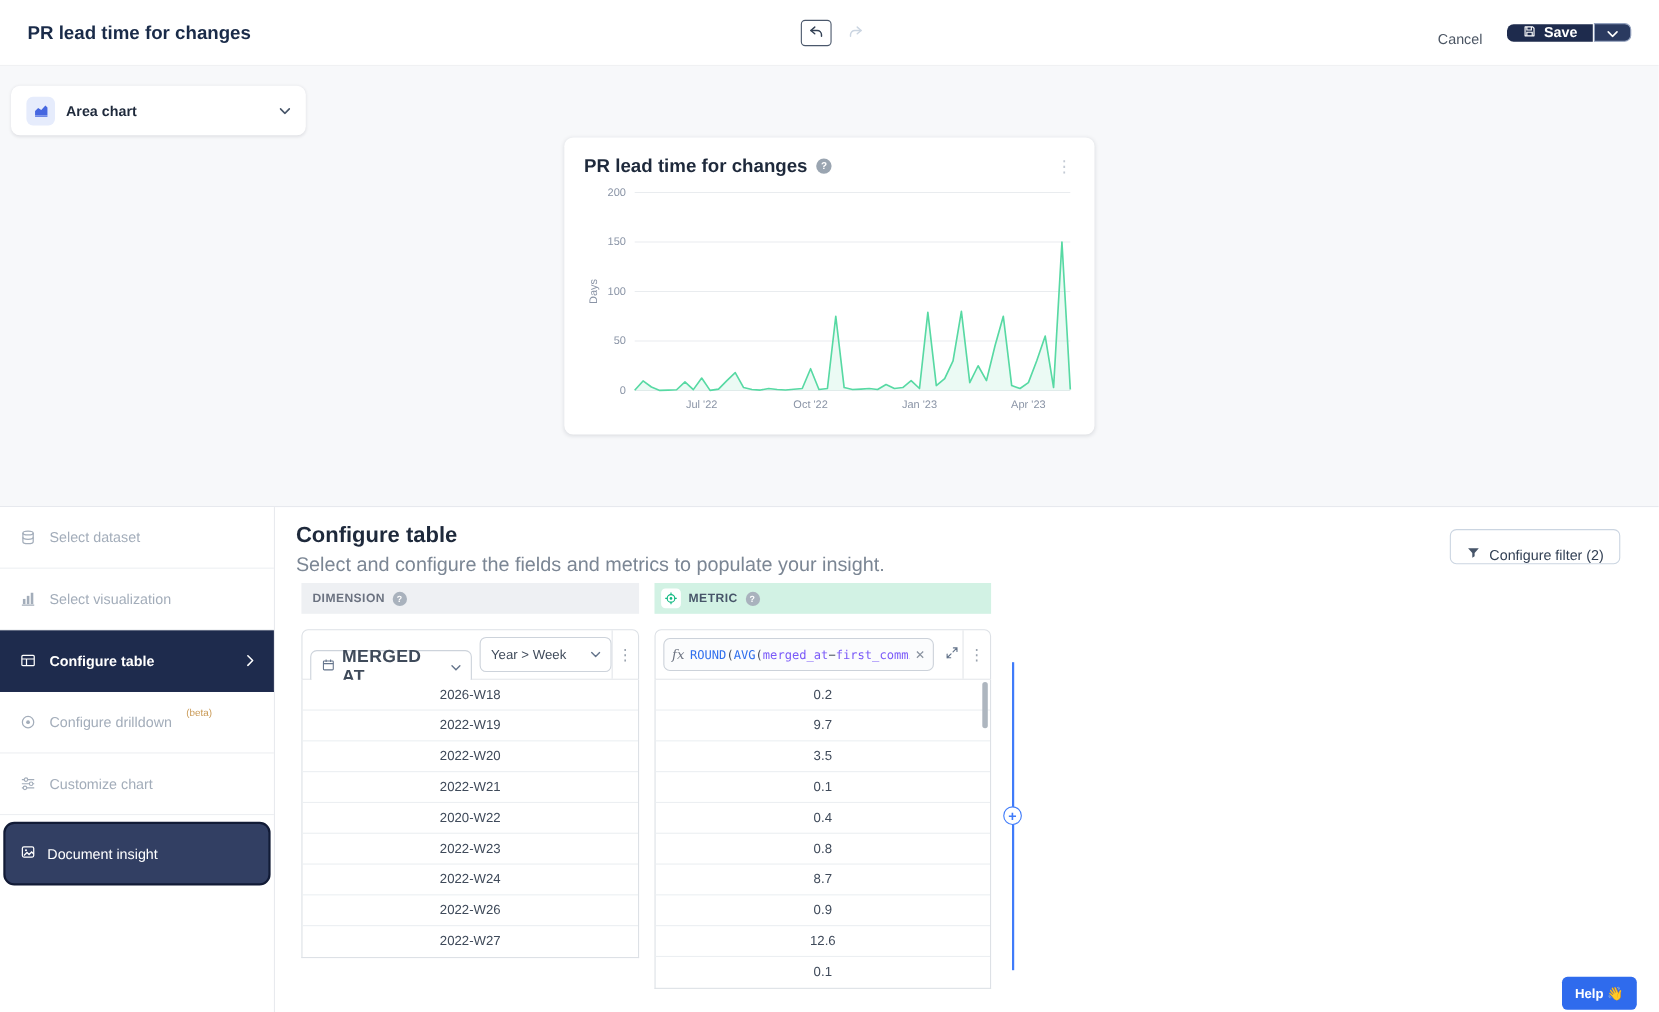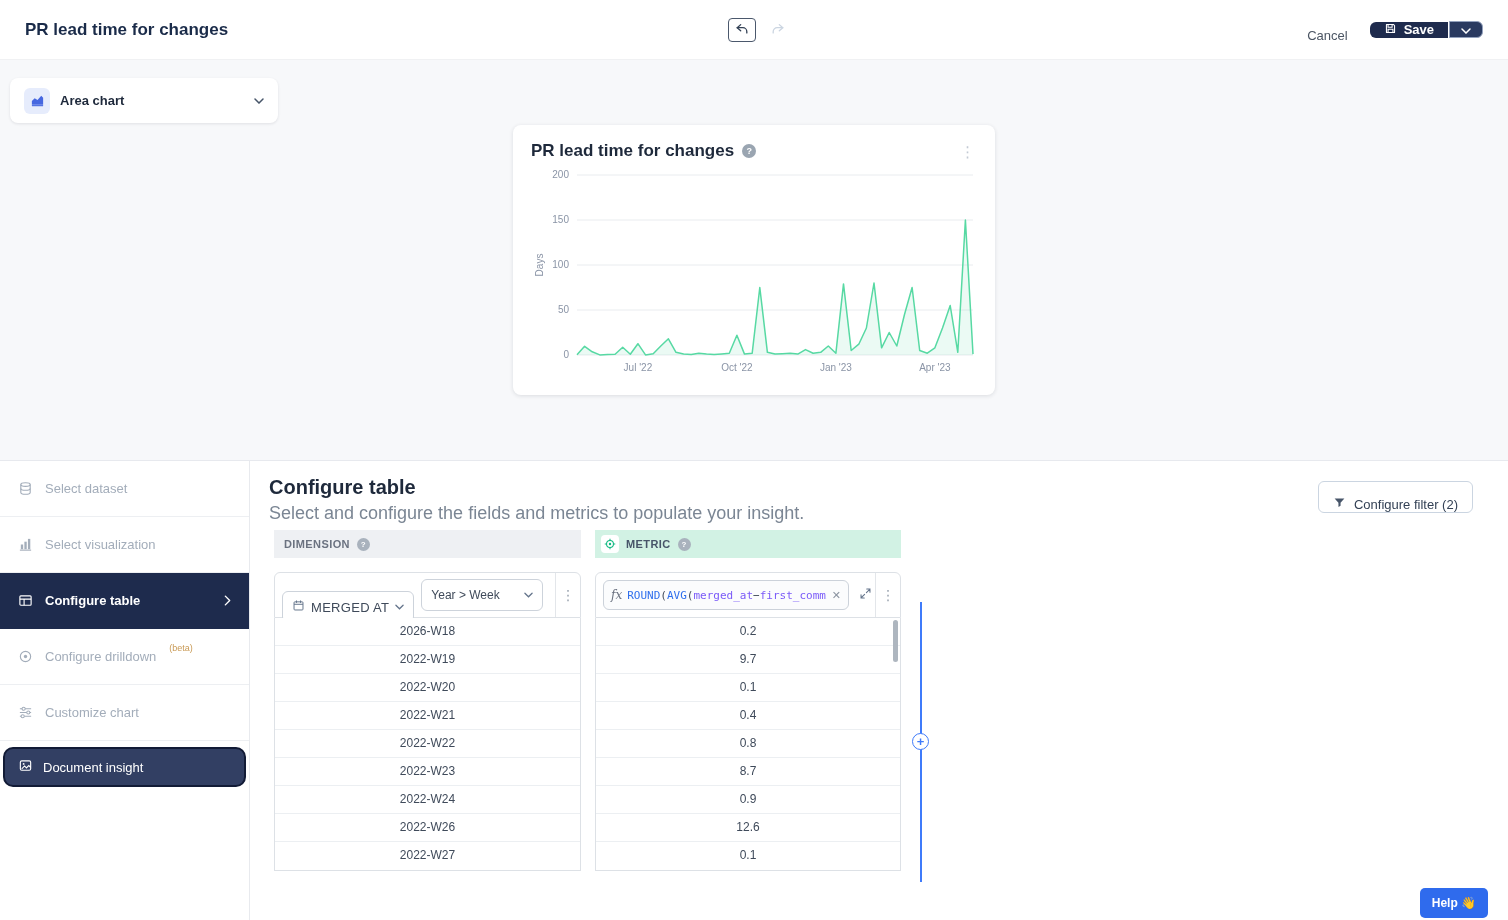--- a/index.html
+++ b/index.html
@@ -67,21 +67,21 @@
   .sidebar { position: absolute; left: 0; top: 0; bottom: 0; width: 250px; border-right: 1px solid #e8eaee; background: #fff; }
   .side-item {
     height: 56px; display: flex; align-items: center; gap: 12px; padding: 0 18px;
     border-bottom: 1px solid #edeff2; font-size: 13px; color: #a3adba; cursor: pointer;
   }
   .side-item .s-icon { display: grid; place-items: center; color: inherit; }
   .side-item.active { background: #1e2b4d; color: #fff; font-weight: 600; border-bottom: 1px solid #1e2b4d; }
   .side-item .chev { margin-left: auto; display: grid; place-items: center; }
   .beta-tag { font-size: 9px; color: #c99a56; vertical-align: super; margin-left: 1px; align-self: flex-start; padding-top: 14px; }
   .doc-insight-btn {
-    margin: 6px 3px 0 3px; width: calc(100% - 6px); height: 40px; border-radius: 10px;
+    margin: 6px 3px 0 3px; width: calc(100% - 6px); height: 58px; border-radius: 10px;
     background: #323f63; border: 2px solid #121b36; color: #fff;
     display: flex; align-items: center; gap: 10px; padding: 0 13px; font-size: 13px;
   }
 
   
   .config { position: absolute; left: 250px; right: 0; top: 0; bottom: 0; }
   .config-title { position: absolute; left: 19px; top: 15px; font-size: 20px; font-weight: 700; color: #1e293b; }
   .config-sub { position: absolute; left: 19px; top: 42px; font-size: 18px; color: #7b8694; }
   .filter-btn {
     position: absolute; right: 35px; top: 20px; height: 32px; padding: 0 14px;
@@ -104,21 +104,21 @@
   }
 
   .controls-row {
     margin-top: 14px; height: 46px; border: 1px solid #dde1e6; border-radius: 6px 6px 0 0;
     display: flex; align-items: center; background: #fff; padding-left: 7px;
   }
   .select-pill {
     height: 32px; border: 1px solid #cdd3db; border-radius: 6px; background: #fff;
     display: flex; align-items: center; gap: 6px; padding: 0 9px; color: #3f4a5a; cursor: pointer;
   }
-  .select-pill.field { font-size: 13px; font-weight: 400; letter-spacing: .3px; margin-right: 7px; margin-top: 24px; }
+  .select-pill.field { font-size: 16px; font-weight: 700; letter-spacing: .3px; margin-right: 7px; margin-top: 24px; }
   .select-pill.gran { font-size: 12px; width: 122px; justify-content: space-between; }
   .pill-caret { color: #64748b; display: grid; place-items: center; }
   .kebab-cell {
     margin-left: auto; width: 25px; height: 100%; border-left: 1px solid #e3e6ea;
     display: grid; place-items: center; color: #9aa3af; font-size: 14px; cursor: pointer;
   }
   .formula-chip {
     height: 30px; flex: 1; display: flex; align-items: center; gap: 5px;
     border: 1px solid #ccd2da; border-radius: 6px; background: #fbfcfd;
     padding: 0 7px; overflow: hidden; white-space: nowrap; margin-right: 6px; cursor: text;
@@ -362,21 +362,21 @@
         </div>
         <span class="kebab-cell">⋮</span>
       </div>
 
       <div class="data-table">
         <div>
             <div class="cell">2026-W18</div>
             <div class="cell">2022-W19</div>
             <div class="cell">2022-W20</div>
             <div class="cell">2022-W21</div>
-            <div class="cell">2022-W22</div>
+            <div class="cell">2020-W22</div>
             <div class="cell">2022-W23</div>
             <div class="cell">2022-W24</div>
             <div class="cell">2022-W26</div>
             <div class="cell">2022-W27</div>
           </div>
       </div>
     </section>
 
     <section class="col-met">
       <div class="col-header metric">
@@ -404,20 +404,21 @@
               </svg>
           </span>
         </button>
         <span class="kebab-cell">⋮</span>
       </div>
 
       <div class="data-table">
         <div>
             <div class="cell">0.2</div>
             <div class="cell">9.7</div>
+            <div class="cell">3.5</div>
             <div class="cell">0.1</div>
             <div class="cell">0.4</div>
             <div class="cell">0.8</div>
             <div class="cell">8.7</div>
             <div class="cell">0.9</div>
             <div class="cell">12.6</div>
             <div class="cell">0.1</div>
           </div>
         <div class="v-scrollbar"></div>
       </div>

